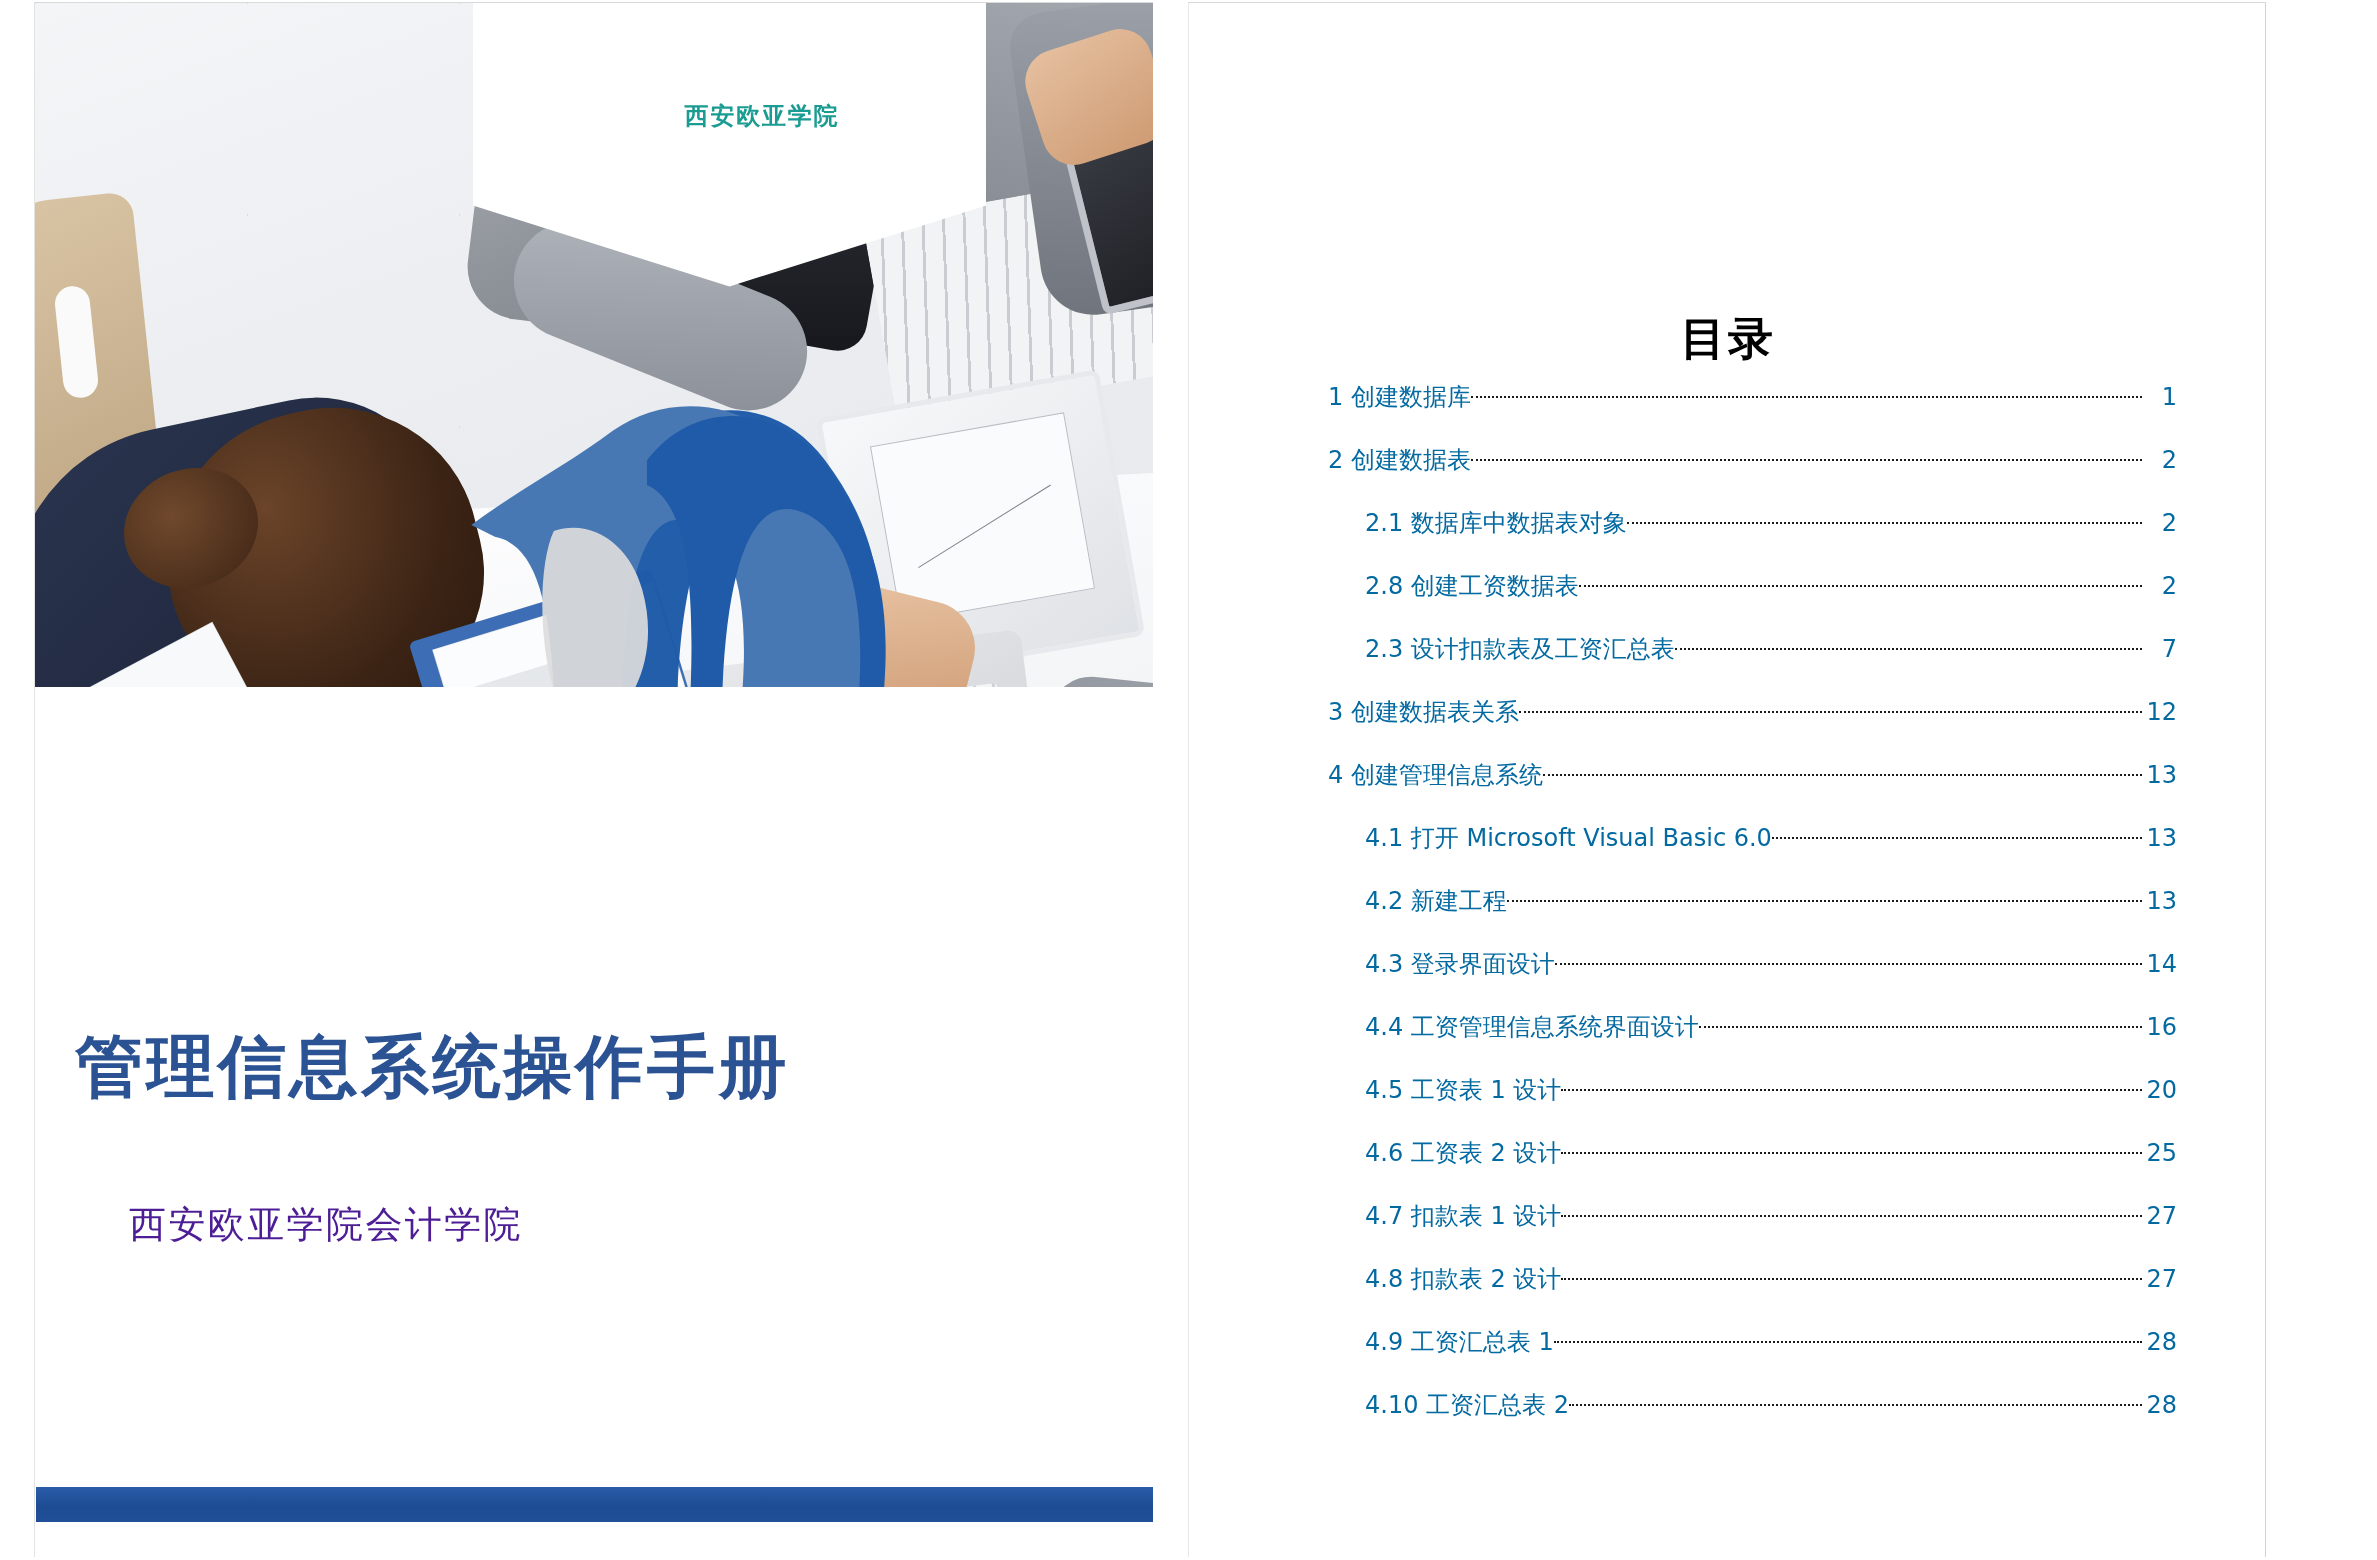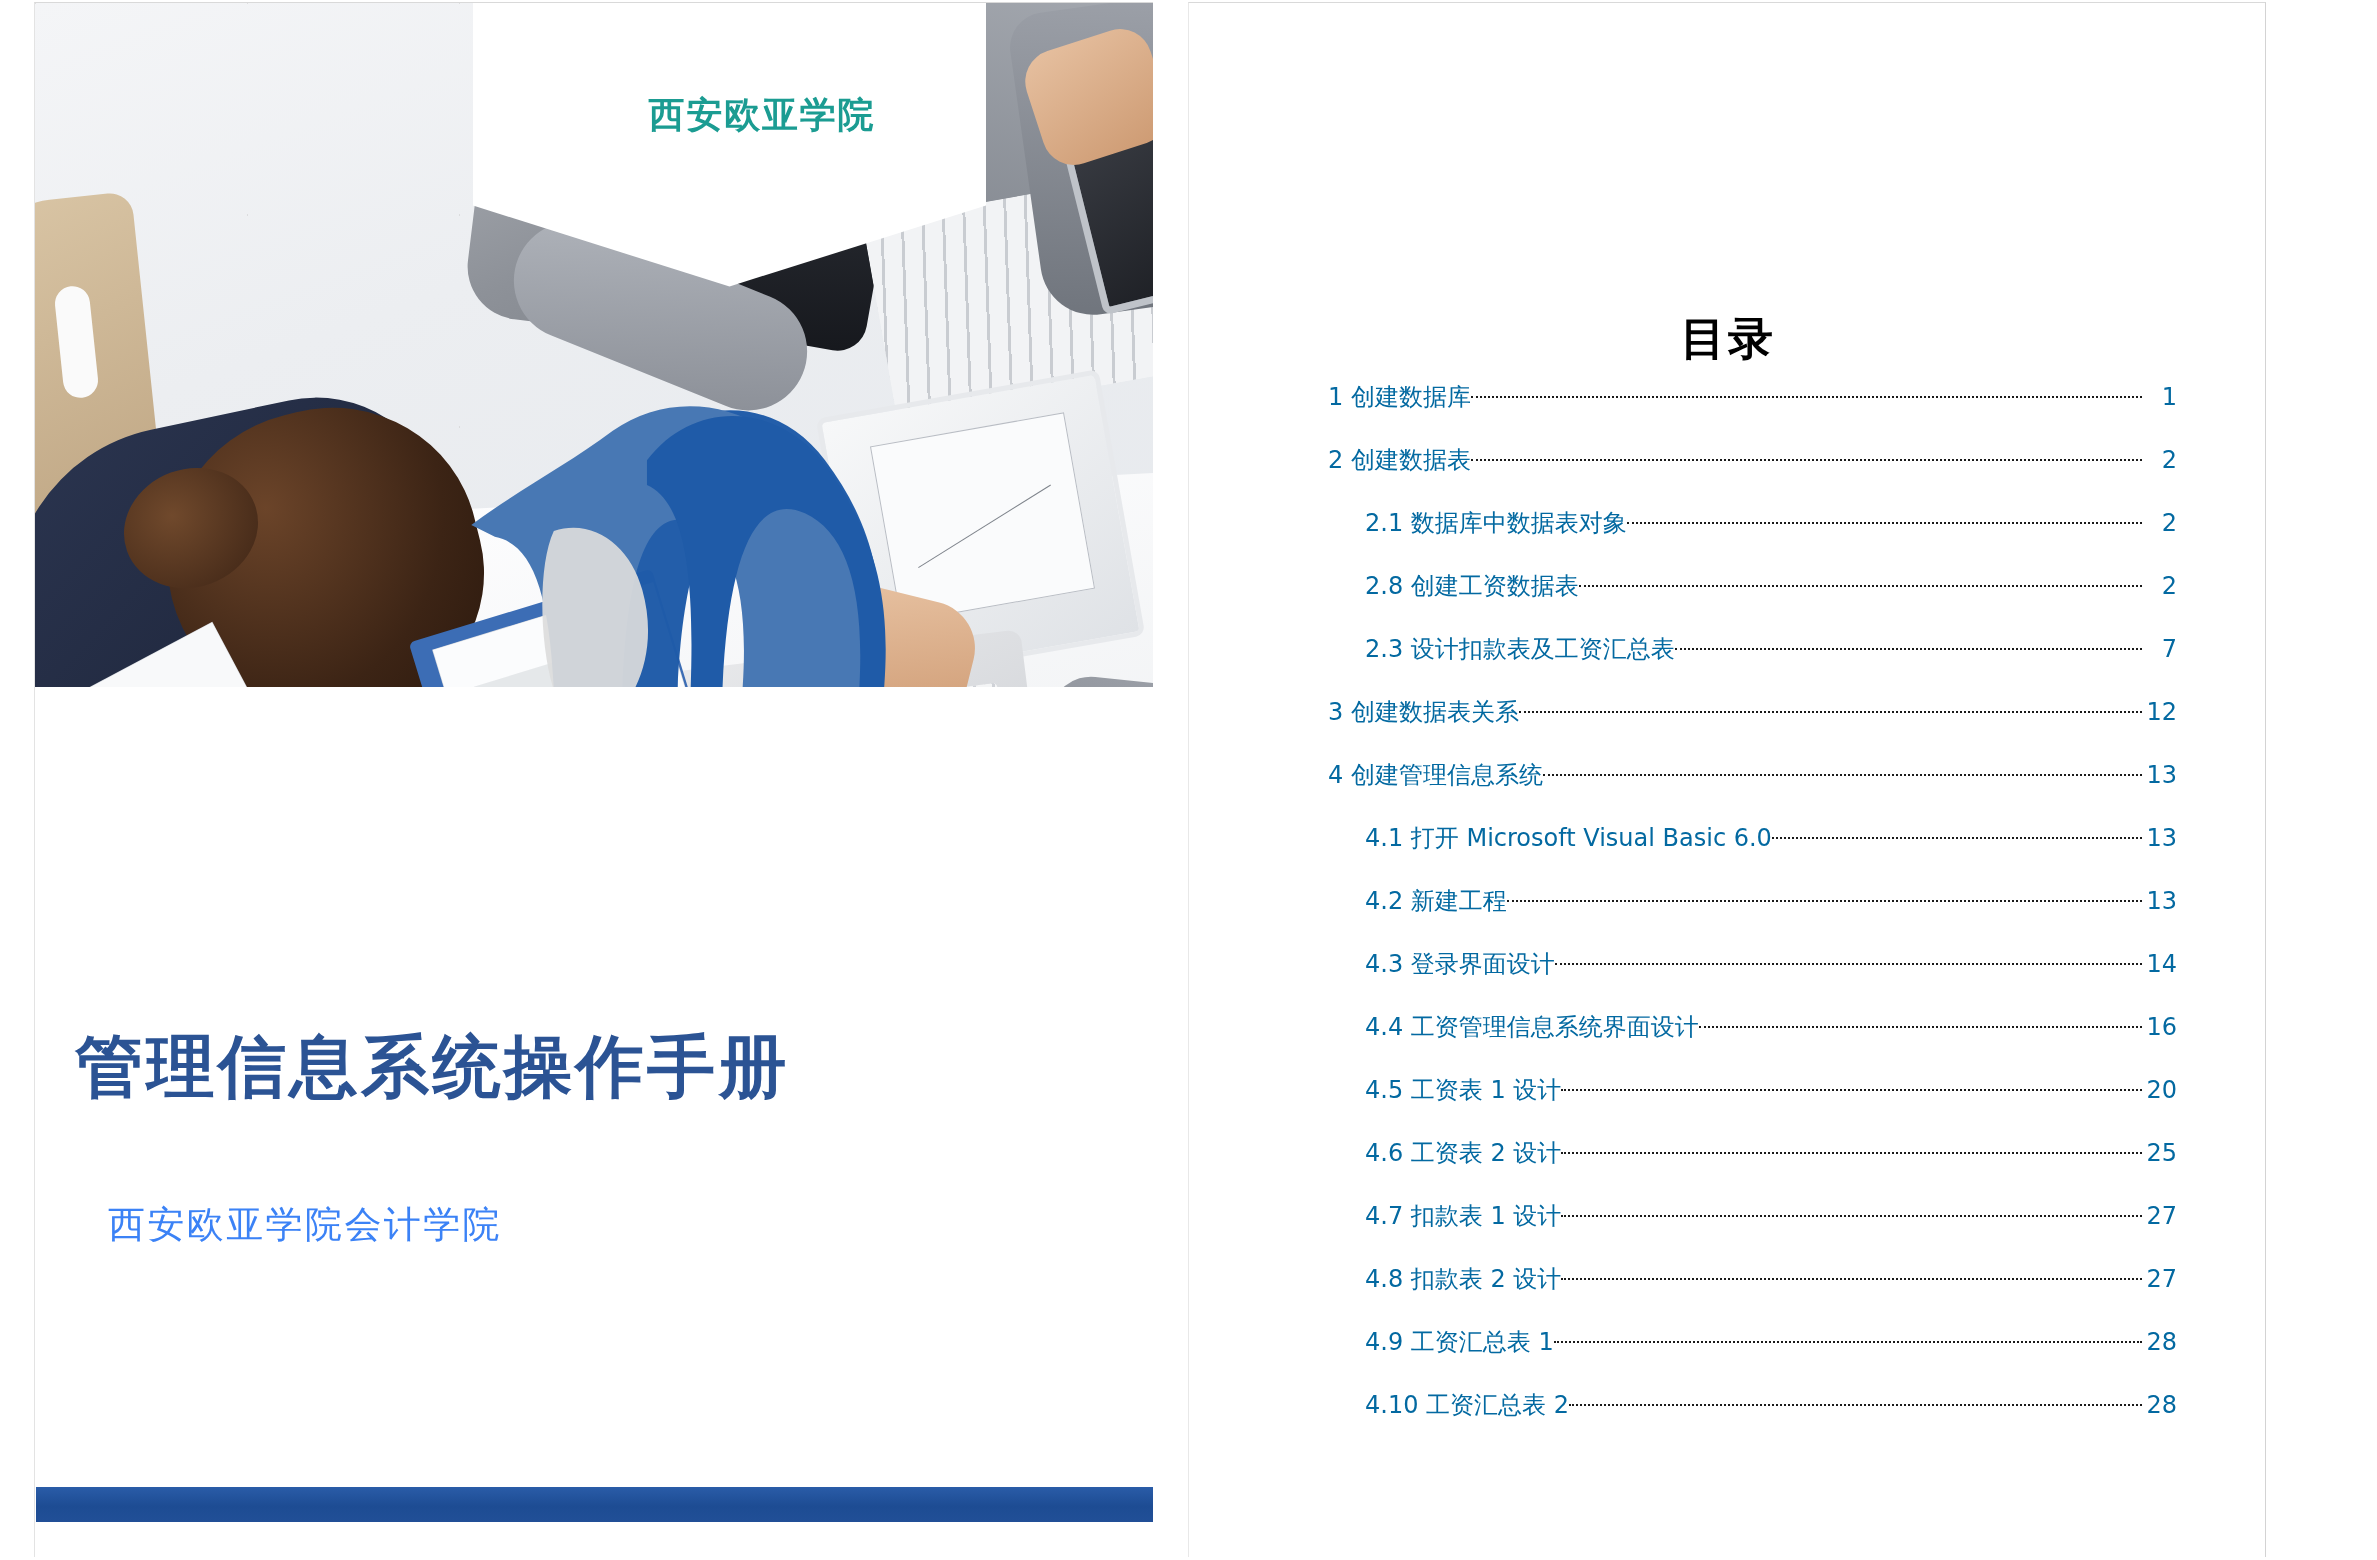--- a/index.html
+++ b/index.html
@@ -102,36 +102,36 @@
   .chair{left:-35px;top:195px;width:153px;height:413px;background:linear-gradient(160deg,#d9c5a5,#b99f7c);
          border-radius:71px 23.6px 23.6px 71px;transform:rotate(-6deg);}
   .chair-hole{left:23.6px;top:283px;width:35px;height:112px;background:#fafafa;border-radius:23.6px;transform:rotate(-6deg);}
   
   #logo-banner{
     position:absolute;left:438px;top:-5.9px;width:513px;height:289px;background:#ffffff;
     clip-path:polygon(0 0,100% 0,100% 72%,50% 100%,0 72%);
     display:flex;align-items:center;justify-content:center;
   }
   #logo-text{
-    font-size:36px;font-weight:bold;color:#1b9c92;letter-spacing:1.8px;
+    font-size:24px;font-weight:bold;color:#1b9c92;letter-spacing:1.8px;
     margin-top:-53px;margin-left:65px;
     font-family:"DejaVu Sans","Liberation Sans",sans-serif;
   }
   
   .wave{position:absolute;left:0;bottom:-2.4px;width:1119px;height:377px;pointer-events:none;}
   
   #cover-title{
     position:absolute;left:40px;top:973px;width:1003px;
     font-size:68px;font-weight:bold;color:#2b5394;letter-spacing:3.5px;
     font-family:"DejaVu Sans","Liberation Sans",sans-serif;
     white-space:nowrap;
   }
   #cover-subtitle{
-    position:absolute;left:73px;top:1197px;
-    font-size:37px;color:#3b82f6;letter-spacing:2.4px;
+    position:absolute;left:94px;top:1197px;
+    font-size:37px;color:#4c1d95;letter-spacing:2.4px;
     font-family:Liberation Serif, serif;
   }
   #cover-bottom-bar{
     position:absolute;left:1.2px;bottom:35px;width:1118px;height:35px;
     background:linear-gradient(180deg,#2a5ca8,#1d4c93 55%,#214f97);
   }
   
   #toc-page{
     position:absolute;left:1188px;top:2.4px;width:1078px;height:1555px;
     background:#ffffff;

